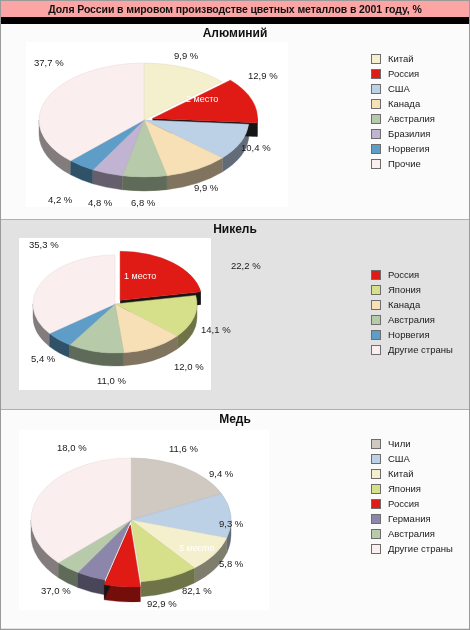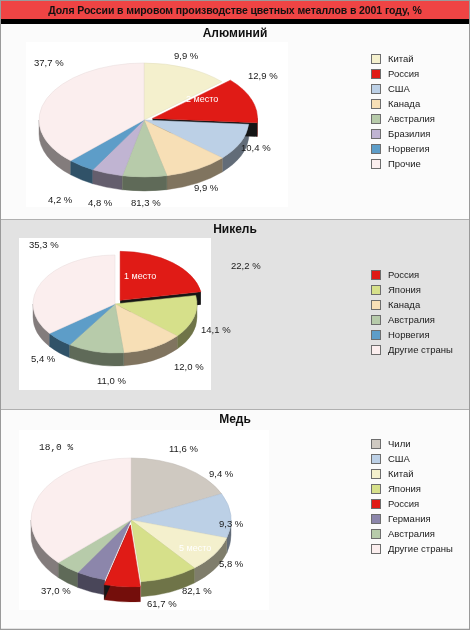--- a/index.html
+++ b/index.html
@@ -11,22 +11,22 @@
   }
   .frame{
     width:470px;height:630px;
     box-sizing:border-box;
     border:1px solid #9a9a9a;
     background:#e2e2e2;
     display:flex;flex-direction:column;
   }
   .main-title{
     height:23px;
-    background:#ef4444;
-    border-bottom:5px solid #000000;
+    background:#fca5a5;
+    border-bottom:7px solid #000000;
     display:flex;align-items:center;justify-content:center;
     font-size:10.5px;font-weight:bold;color:#111;
     letter-spacing:-0.1px;
     box-sizing:border-box;
   }
   .panel{
     position:relative;
     box-sizing:border-box;
     border-bottom:1px solid #b0b0b0;
     overflow:hidden;
@@ -109,21 +109,21 @@
             <path d="M 118 78 L 196.3238202695391 115.96267644375234 A 105 57 0 0 1 140.90504034663695 133.6272554305086 Z" fill="#f7dfb6" stroke="#e3cda7" stroke-width="0.5"></path>
             <path d="M 118 78 L 140.90504034663695 133.6272554305086 A 105 57 0 0 1 96.38442607916244 133.77911154655192 Z" fill="#b7cbaa" stroke="#a8bb9c" stroke-width="0.5"></path>
             <path d="M 118 78 L 96.38442607916244 133.77911154655192 A 105 57 0 0 1 66.83873679884013 127.77595992416545 Z" fill="#c0b4d2" stroke="#b1a6c1" stroke-width="0.5"></path>
             <path d="M 118 78 L 66.83873679884013 127.77595992416545 A 105 57 0 0 1 44.692631005685385 118.80837953224439 Z" fill="#5d9dc8" stroke="#5690b8" stroke-width="0.5"></path>
             <path d="M 118 78 L 44.692631005685385 118.80837953224439 A 105 57 0 0 1 117.99999999999999 21 Z" fill="#fbeeee" stroke="#e7dbdb" stroke-width="0.5"></path>
           </svg>
           <div class="pct" style="left: 148px; top: 8px;">9,9 %</div>
           <div class="pct" style="left: 222px; top: 28px;">12,9 %</div>
           <div class="pct" style="left: 215px; top: 100px;">10,4 %</div>
           <div class="pct" style="left: 168px; top: 140px;">9,9 %</div>
-          <div class="pct" style="left: 105px; top: 155px;">81,3 %</div>
+          <div class="pct" style="left: 105px; top: 155px;">6,8 %</div>
           <div class="pct" style="left: 62px; top: 155px;">4,8 %</div>
           <div class="pct" style="left: 22px; top: 152px;">4,2 %</div>
           <div class="pct" style="left: 8px; top: 15px;">37,7 %</div>
           <div class="rank" style="left: 160px; top: 52px;">2 место</div>
         </div>
       <div class="legend" id="legend0" style="left:328px;top:10px;">
           <div class="legend-row">
             <span class="swatch" style="background: rgb(244, 240, 205);"></span>
             <span class="legend-label">Китай</span>
           </div>
@@ -234,24 +234,24 @@
             <path d="M 111.34596996065743 94.94339669312669 L 121.40218600865819 156.62910489385303 A 100 62 0 0 1 85.21076923159677 154.78849735415153 Z" fill="#e01b16" stroke="#ce1914" stroke-width="0.5"></path>
             <path d="M 112 90 L 85.86479927093934 149.84510066102484 A 100 62 0 0 1 58.85392001918615 142.5191390239737 Z" fill="#8c86ab" stroke="#817b9d" stroke-width="0.5"></path>
             <path d="M 112 90 L 58.85392001918615 142.5191390239737 A 100 62 0 0 1 39.42284915151983 132.65202196802863 Z" fill="#b7cbaa" stroke="#a8bb9c" stroke-width="0.5"></path>
             <path d="M 112 90 L 39.42284915151983 132.65202196802863 A 100 62 0 0 1 111.99999999999999 28 Z" fill="#fbeeee" stroke="#e7dbdb" stroke-width="0.5"></path>
           </svg>
           <div class="pct" style="left: 150px; top: 13px;">11,6 %</div>
           <div class="pct" style="left: 190px; top: 38px;">9,4 %</div>
           <div class="pct" style="left: 200px; top: 88px;">9,3 %</div>
           <div class="pct" style="left: 200px; top: 128px;">5,8 %</div>
           <div class="pct" style="left: 163px; top: 155px;">82,1 %</div>
-          <div class="pct" style="left: 128px; top: 168px;">61,7 %</div>
+          <div class="pct" style="left: 128px; top: 168px;">92,9 %</div>
           <div class="pct" style="left: 22px; top: 155px;">37,0 %</div>
-          <div class="pct" style="left: 20px; top: 12px; font-family: Liberation Mono, monospace;">18,0 %</div>
-          <div class="rank" style="left: 160px; top: 113px;">5 место</div>
+          <div class="pct" style="left: 38px; top: 12px;">18,0 %</div>
+          <div class="rank" style="left: 160px; top: 113px; font-style: italic;">5 место</div>
         </div>
       <div class="legend" id="legend2" style="left:328px;top:9px;">
           <div class="legend-row">
             <span class="swatch" style="background: rgb(207, 201, 193);"></span>
             <span class="legend-label">Чили</span>
           </div>
           <div class="legend-row">
             <span class="swatch" style="background: rgb(188, 208, 230);"></span>
             <span class="legend-label">США</span>
           </div>

